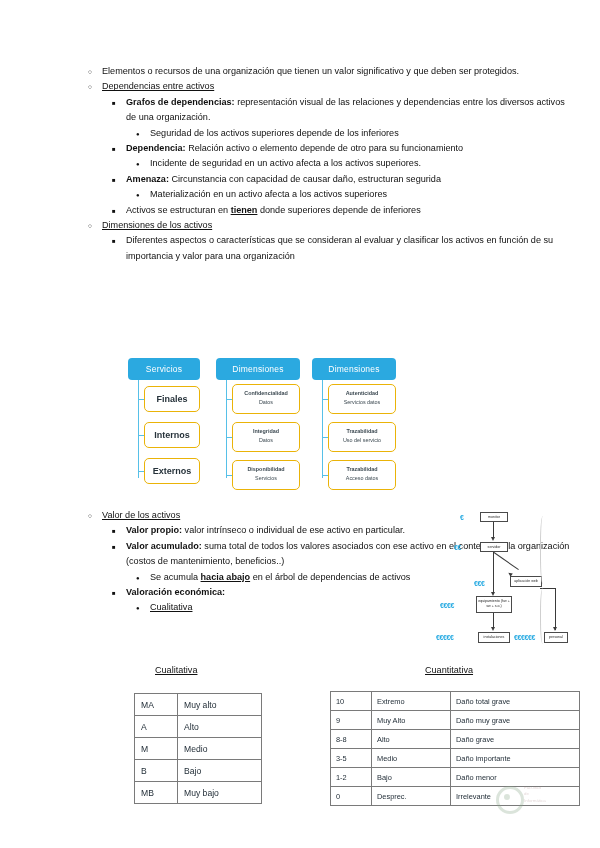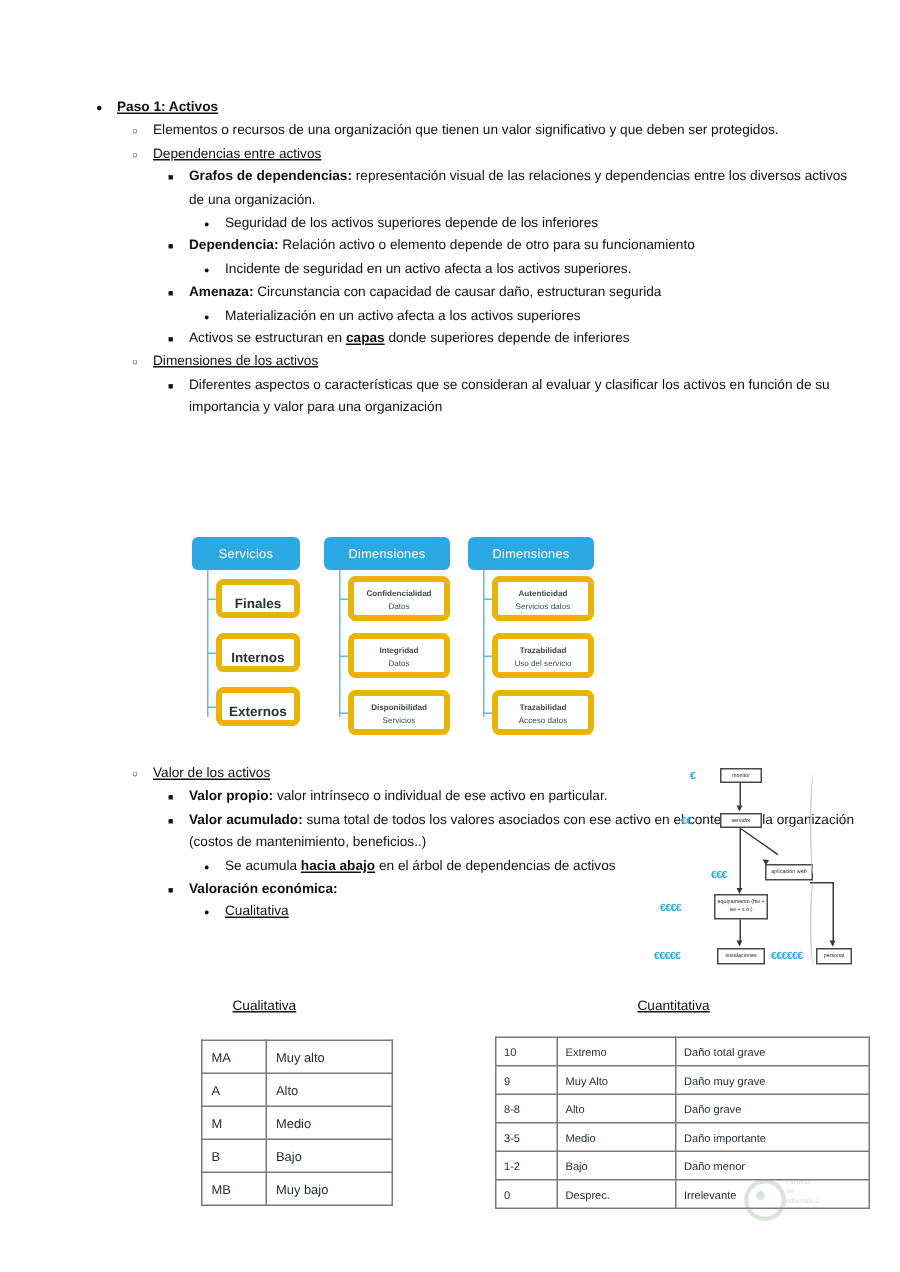--- a/index.html
+++ b/index.html
@@ -93,21 +93,21 @@
     background: #56c0e8;
   }
   .dcol.c1 .dstem { left: 10px; height: 98px; }
   .dcol.c2 .dstem { left: 10px; height: 98px; }
   .dcol.c3 .dstem { left: 10px; height: 98px; }
 
   .dbox {
     position: absolute;
     left: 16px;
     right: 0;
-    border: 4px solid #eab308;
+    border: 1px solid #eab308;
     border-radius: 5px;
     background: #ffffff;
     text-align: center;
     color: #2f3a42;
     box-sizing: border-box;
   }
   .dbox .l1, .dbox .l2 { display: block; }
   .dcol.c1 .dbox {
     height: 26px;
     font-size: 9px;
@@ -260,24 +260,20 @@
     color: #a07878;
     filter: blur(0.3px);
   }
 </style>
 </head>
 <body>
 
 <div id="page">
 
   <div class="outline" id="outline-top">
-      <div class="li lvl1">
-        <span class="bullet"></span>
-        <span class="txt"><span class="bu">Paso 1: Activos</span></span>
-      </div>
       <div class="li lvl2">
         <span class="bullet"></span>
         <span class="txt"><span>Elementos o recursos de una organización que tienen un valor significativo y que deben ser protegidos.</span></span>
       </div>
       <div class="li lvl2">
         <span class="bullet"></span>
         <span class="txt"><span class="u">Dependencias entre activos</span></span>
       </div>
       <div class="li lvl3">
         <span class="bullet"></span>
@@ -298,21 +294,21 @@
       <div class="li lvl3">
         <span class="bullet"></span>
         <span class="txt"><span class="b">Amenaza:</span><span> Circunstancia con  capacidad de causar daño, estructuran segurida</span></span>
       </div>
       <div class="li lvl4">
         <span class="bullet"></span>
         <span class="txt"><span>Materialización en un activo afecta a los activos superiores</span></span>
       </div>
       <div class="li lvl3">
         <span class="bullet"></span>
-        <span class="txt"><span>Activos se estructuran en </span><span class="bu">capas</span><span> donde superiores depende de inferiores</span></span>
+        <span class="txt"><span>Activos se estructuran en </span><span class="bu">tienen</span><span> donde superiores depende de inferiores</span></span>
       </div>
       <div class="li lvl2">
         <span class="bullet"></span>
         <span class="txt"><span class="u">Dimensiones de los activos</span></span>
       </div>
       <div class="li lvl3">
         <span class="bullet"></span>
         <span class="txt"><span>Diferentes aspectos o características que se consideran al evaluar y clasificar los activos en función de su importancia y valor para una organización</span></span>
       </div>
     </div>

